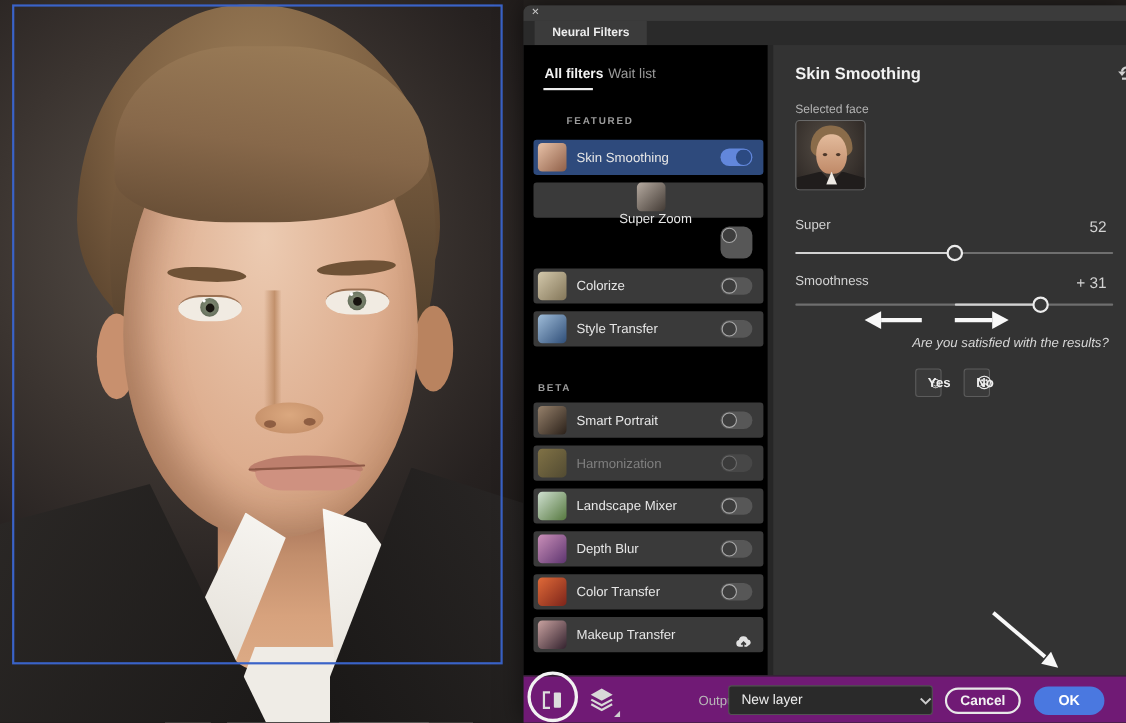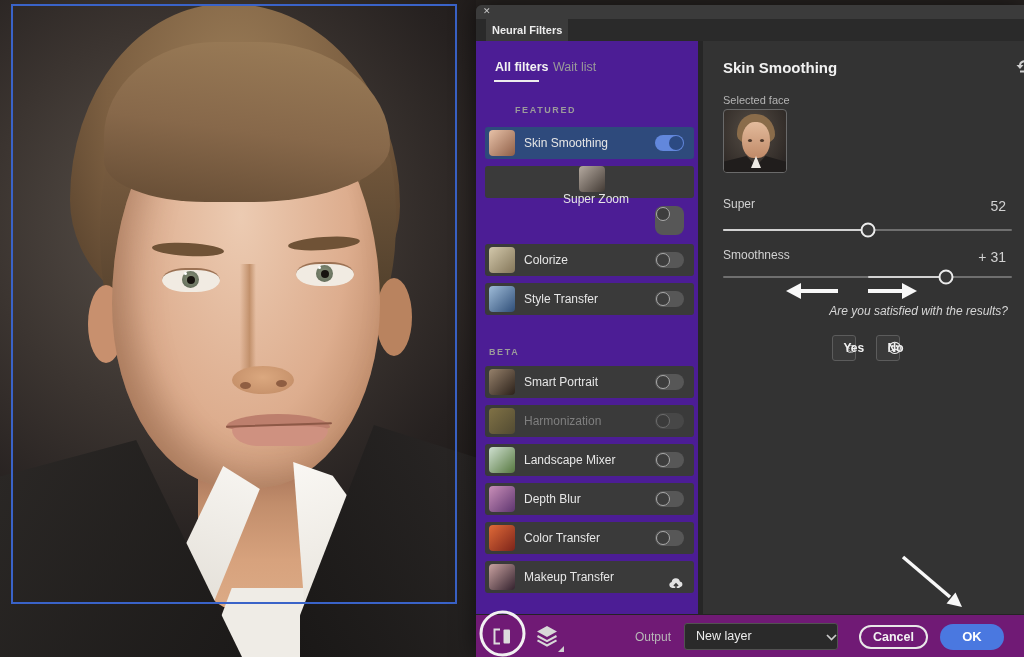--- a/index.html
+++ b/index.html
@@ -60,24 +60,24 @@
     clip-path:polygon(42% 0,100% 14%,100% 100%,0 100%,0 82%);}
   .sel-border{left:11px;top:4px;width:442px;height:596px;border:2px solid var(--selection-border,#3a63c8);}
 
   
   .dialog{position:absolute;left:476px;top:5px;width:548px;height:652px;background:#2e2e2e;
     border-top-left-radius:6px;box-shadow:0 0 24px rgba(0,0,0,.55);}
   .dialog,.dialog *{box-sizing:border-box;}
   .titlebar{position:absolute;left:0;top:0;right:0;height:14px;background:#3b3b3b;border-top-left-radius:6px;}
   .close{position:absolute;left:7px;top:1px;font-size:9px;color:#c9c9c9;cursor:default;}
   .tabrow{position:absolute;left:0;top:14px;right:0;height:22px;background:#2a2a2a;}
-  .win-tab{position:absolute;left:10px;top:0;height:22px;padding:0 6px;background:#3b3b3b;
+  .win-tab{position:absolute;left:10px;top:0;height:22px;padding:0 16px;background:#3b3b3b;
     color:#ececec;font-size:11px;font-weight:bold;line-height:22px;}
 
-  .list-panel{position:absolute;left:0;top:36px;width:222px;bottom:43px;background:#4c1d95;}
+  .list-panel{position:absolute;left:0;top:36px;width:222px;bottom:43px;background:#000000;}
   .vdivider{position:absolute;left:222px;top:36px;width:5px;bottom:43px;background:#262626;}
   .right-panel{position:absolute;left:227px;top:36px;right:0;bottom:43px;background:#333333;}
   .list-panel *,.right-panel *,.footer *{position:absolute;}
 
   .ftab{font-size:12.5px;top:19px;}
   .ftab.active{left:19px;color:#f2f2f2;font-weight:bold;}
   .ftab.idle{left:77px;color:#9a9a9a;}
   .tab-underline{left:18px;top:39px;width:45px;height:2px;background:#ededed;}
   .seclabel{left:13px;font-size:9px;font-weight:bold;letter-spacing:1.6px;color:#9b9b9b;}
   .seclabel.featured{top:64px;margin-left:26px;}
@@ -131,21 +131,21 @@
   .fb-btn{position:static;height:26px;padding:0 11px;background:#3a3a3a;border:1px solid #5c5c5c;border-radius:3px;
     display:flex;align-items:center;gap:6px;color:#f0f0f0;font-size:12px;font-weight:bold;cursor:pointer;}
   .fb-glyph{font-size:14px;font-weight:normal;line-height:1;}
 
   
   .footer{position:absolute;left:0;right:0;bottom:0;height:43px;background:#701a75;border-top:1px solid #242424;}
   .pv-icon{left:16px;top:13px;cursor:pointer;}
   .ly-icon{left:60px;top:10px;cursor:pointer;}
   .ly-corner{left:82px;top:31px;width:6px;height:6px;background:#cfcfcf;clip-path:polygon(100% 0,100% 100%,0 100%);}
   .out-label{left:159px;top:15px;font-size:12px;color:#b8b8b8;}
-  .dropdown{left:208px;top:8px;width:154px;height:27px;background:#2a2a2a;border:1px solid #525252;border-radius:3px;cursor:pointer;}
+  .dropdown{left:186px;top:8px;width:186px;height:27px;background:#2a2a2a;border:1px solid #525252;border-radius:3px;cursor:pointer;}
   .dd-value{left:11px;top:0;line-height:25px;font-size:12.5px;color:#ececec;}
   .dd-chev{right:11px;top:10px;}
   .btn-cancel{left:383px;top:10px;width:69px;height:24px;border:2px solid #e8e8e8;border-radius:12px;
     color:#f2f2f2;font-size:12.5px;font-weight:bold;text-align:center;line-height:20px;cursor:pointer;background:transparent;}
   .btn-ok{left:464px;top:9px;width:64px;height:26px;background:var(--accent-blue,#4a78e0);border-radius:13px;
     color:#ffffff;font-size:13px;font-weight:bold;text-align:center;line-height:26px;cursor:pointer;}
 
   
   .overlay{position:absolute;left:0;top:0;width:1024px;height:657px;pointer-events:none;z-index:50;}
 </style>

